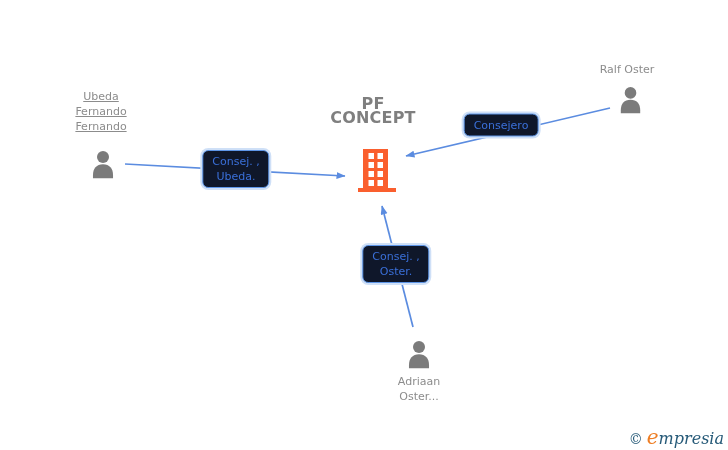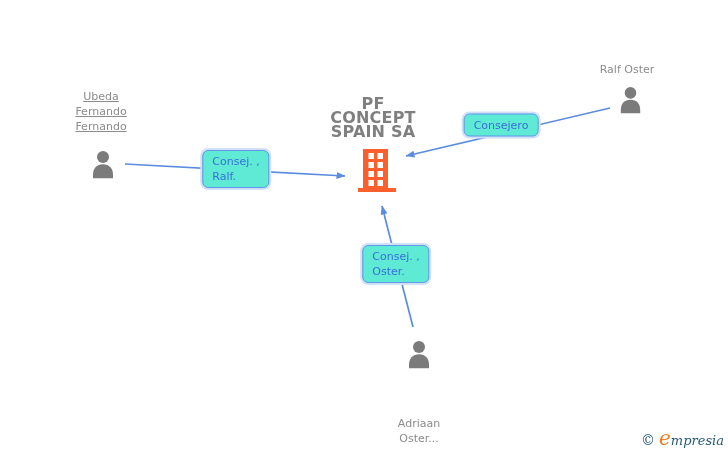--- a/index.html
+++ b/index.html
@@ -40,29 +40,29 @@
   }
   .icon-wrap {
     position: absolute;
     display: block;
   }
   .person-icon { color: var(--person-icon, #7b7b7b); display: block; }
   .building-icon { color: var(--building, #fa5f2e); display: block; }
   .edge-label {
     position: absolute;
     transform: translate(-50%, -50%);
-    background: #5eead4;
+    background: #0f172a;
     border: 1px solid var(--label-border, #5e96e8);
     border-radius: 6px;
     box-shadow: 0 0 0 2px var(--label-glow, #cfe0f7);
     padding: 3px 9px;
     font-size: 11px;
     line-height: 15px;
     color: var(--label-text, #3a6fd8);
-    text-align: left;
+    text-align: center;
     white-space: nowrap;
   }
   .brand {
     position: absolute;
     right: 4px;
     bottom: 2px;
     display: flex;
     align-items: baseline;
     cursor: pointer;
     font-family: "DejaVu Serif", "Liberation Serif", serif;
@@ -74,21 +74,21 @@
     font-style: normal;
     margin-right: 4px;
   }
   .brand .b-first {
     color: var(--brand-orange, #ee7d23);
     font-size: 20px;
     line-height: 18px;
   }
   .brand .b-rest {
     color: var(--brand-navy, #265a78);
-    font-size: 13px;
+    font-size: 16px;
   }
 </style>
 </head>
 <body>
 
 <div class="canvas">
 
   <svg class="edges">
     <defs>
       <marker id="arrow" markerWidth="10" markerHeight="8" refX="8.5" refY="3.5" orient="auto" markerUnits="userSpaceOnUse">
@@ -96,21 +96,20 @@
       </marker>
     </defs>
     <line x1="125" y1="164" x2="345" y2="176" marker-end="url(#arrow)"></line>
     <line x1="610" y1="108" x2="406" y2="156" marker-end="url(#arrow)"></line>
     <line x1="413" y1="327" x2="382" y2="206" marker-end="url(#arrow)"></line>
   </svg>
 
   <div class="company-label" style="left:323px; top:97px; width:100px;">
     <div>PF</div>
     <div>CONCEPT</div>
-    <div>SPAIN SA</div>
   </div>
   <div class="icon-wrap" style="left:357px; top:149px;">
     <svg class="building-icon" width="40" height="43" viewBox="0 0 40 43">
       <rect x="6" y="0" width="25" height="39" fill="currentColor"></rect>
       <rect x="1" y="39" width="38" height="4" fill="currentColor"></rect>
       <g fill="#ffffff">
         <rect x="11.5" y="4" width="5.5" height="6"></rect>
         <rect x="20.5" y="4" width="5.5" height="6"></rect>
         <rect x="11.5" y="13" width="5.5" height="6"></rect>
         <rect x="20.5" y="13" width="5.5" height="6"></rect>
@@ -143,28 +142,28 @@
       <path d="M16 15.2c-6.9 0-10.7 4.3-10.7 11.7V30h21.4v-3.1c0-7.4-3.8-11.7-10.7-11.7z" fill="currentColor"></path>
     </svg>
   </div>
 
   <div class="icon-wrap" style="left:404px; top:340px;">
     <svg class="person-icon" width="30" height="32" viewBox="0 0 32 34">
       <circle cx="16" cy="7.5" r="6.4" fill="currentColor"></circle>
       <path d="M16 15.2c-6.9 0-10.7 4.3-10.7 11.7V30h21.4v-3.1c0-7.4-3.8-11.7-10.7-11.7z" fill="currentColor"></path>
     </svg>
   </div>
-  <div class="node-label" style="left:359px; top:374px; width:120px;margin-top:42px;">
+  <div class="node-label" style="left:359px; top:374px; width:120px;">
     <div>Adriaan</div>
     <div>Oster...</div>
   </div>
 
   <div class="edge-label" style="left:236px; top:169px;">
     <div>Consej. ,</div>
-    <div>Ralf.</div>
+    <div>Ubeda.</div>
   </div>
   <div class="edge-label" style="left:501px; top:125px;">
     <div>Consejero</div>
   </div>
   <div class="edge-label" style="left:396px; top:264px;">
     <div>Consej. ,</div>
     <div>Oster.</div>
   </div>
 
   <div class="brand">

